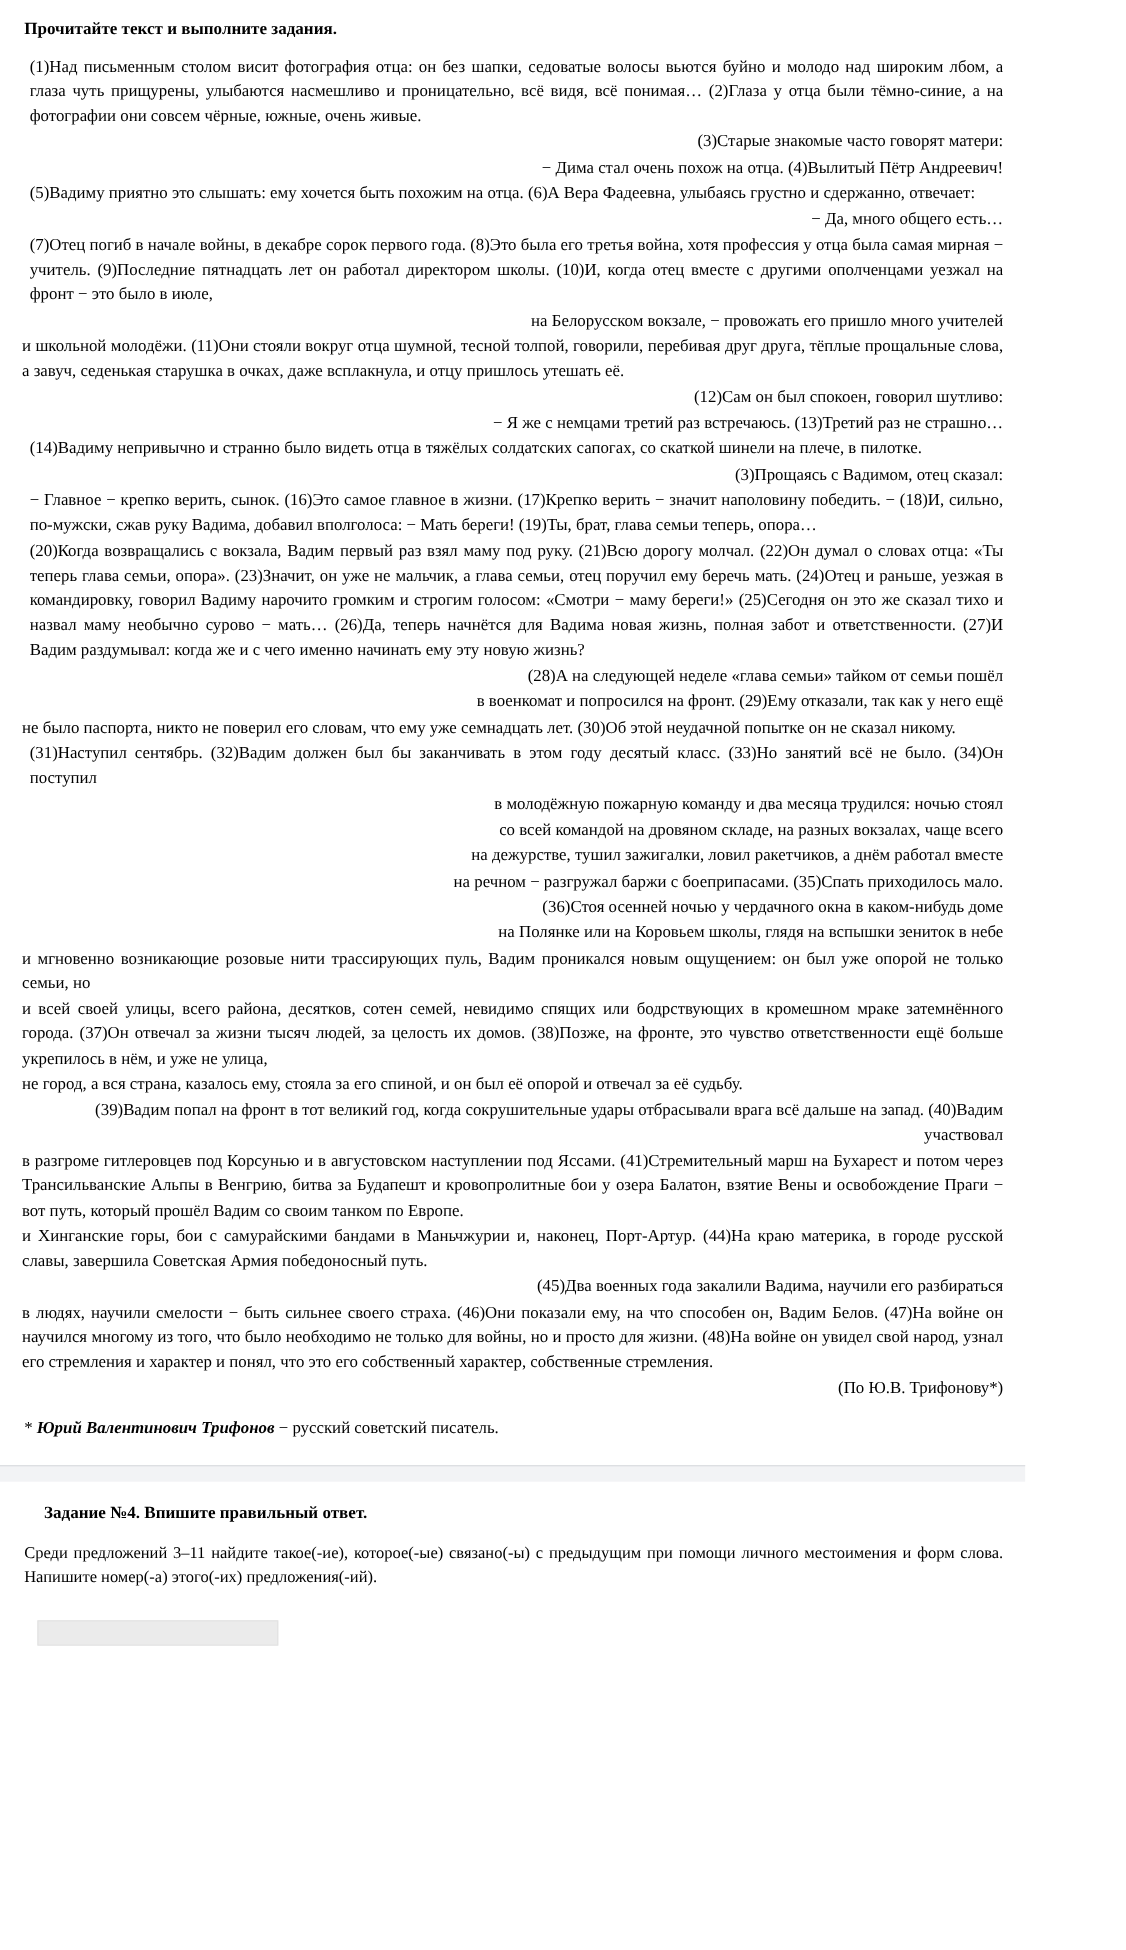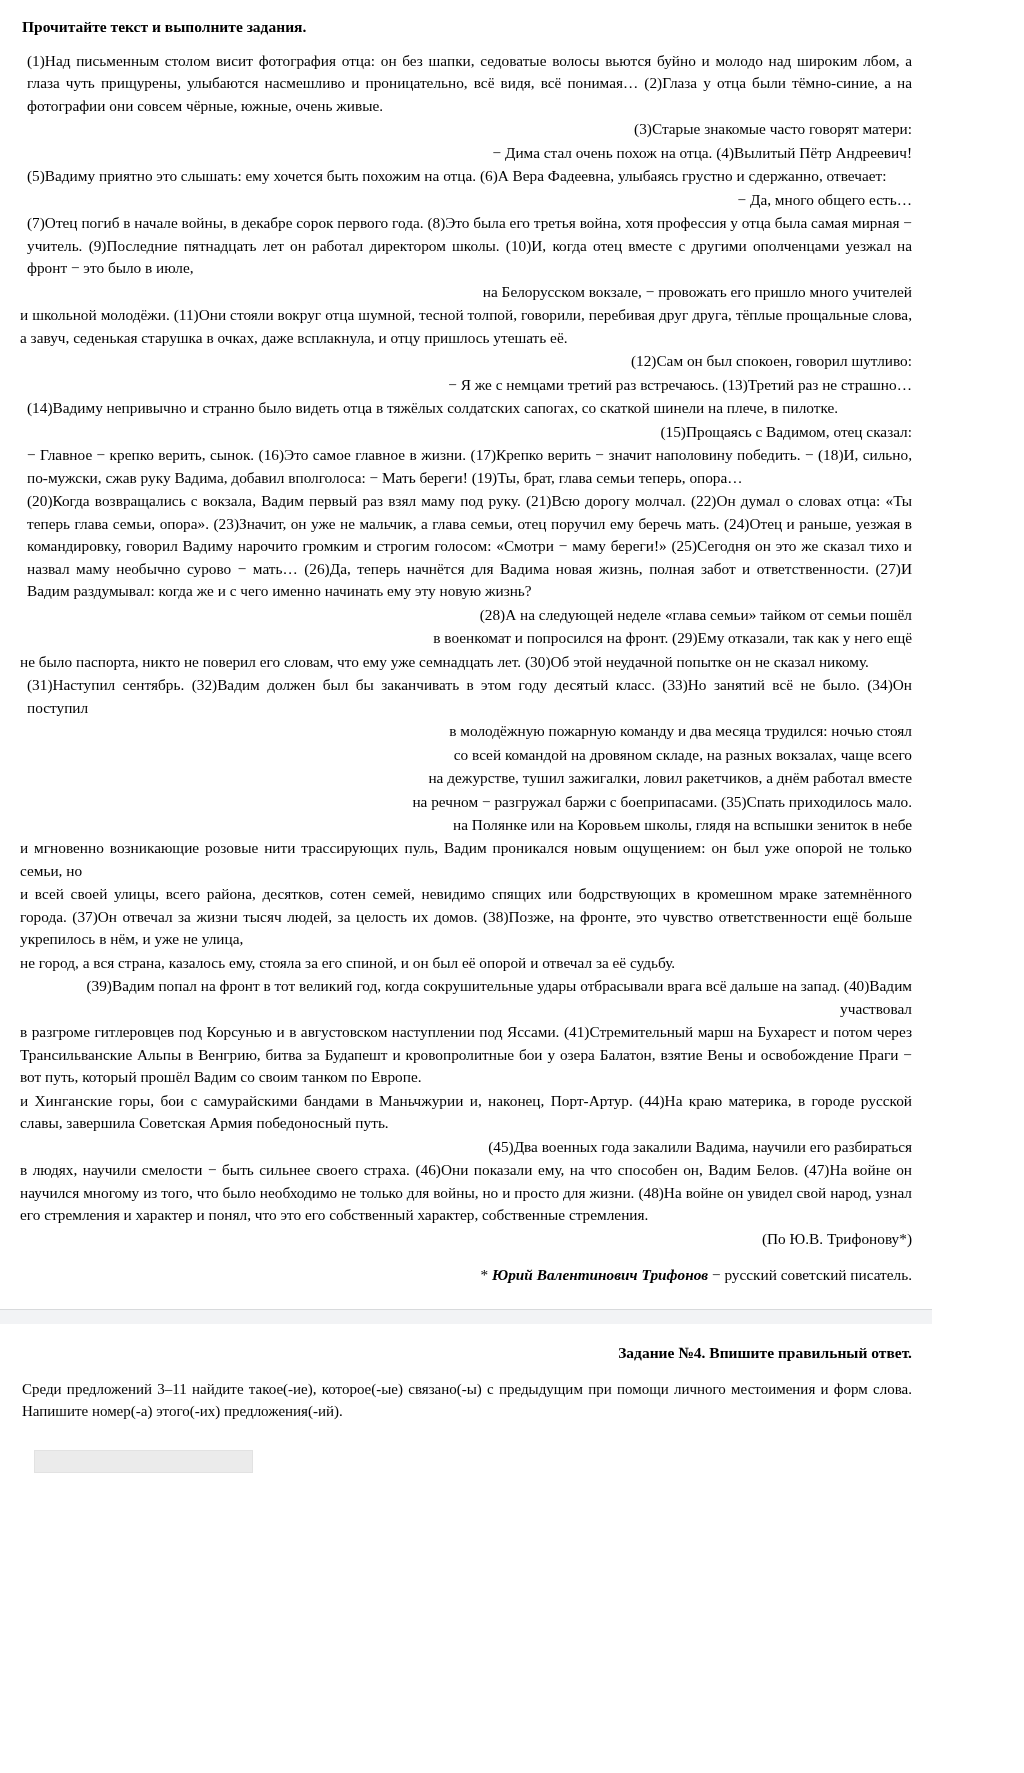--- a/index.html
+++ b/index.html
@@ -36,41 +36,39 @@
     padding-left: 7px;
   }
   p.para.noj {
     text-align: right;
   }
   .attrib {
     font-size: 15.3px;
     line-height: 1.47;
     margin-top: 14px;
     padding-left: 2px;
-    text-align: right;
   }
   .attrib .nameital {
     font-style: italic;
     font-weight: bold;
   }
   .divider {
     margin-top: 22px;
     border-top: 1px solid #d8dadc;
     background: #f2f3f5;
     height: 14px;
     width: 100%;
   }
   .task {
     padding: 20px 20px 0 20px;
   }
   .task-title {
     font-weight: bold;
     font-size: 15.5px;
     margin: 0 0 16px 20px;
-    text-align: right;
   }
   .task-text {
     font-size: 15px;
     line-height: 1.47;
     margin: 0 0 28px 2px;
     text-align: justify;
   }
   .answer-input {
     width: 219px;
     height: 23px;
@@ -99,31 +97,32 @@
         <p class="para indent noj">(3)Старые знакомые часто говорят матери:</p>
         <p class="para indent noj">− Дима стал очень похож на отца. (4)Вылитый Пётр Андреевич!</p>
         <p class="para indent">(5)Вадиму приятно это слышать: ему хочется быть похожим на отца. (6)А Вера Фадеевна, улыбаясь грустно и сдержанно, отвечает:</p>
         <p class="para indent noj">− Да, много общего есть…</p>
         <p class="para indent">(7)Отец погиб в начале войны, в декабре сорок первого года. (8)Это была его третья война, хотя профессия у отца была самая мирная − учитель. (9)Последние пятнадцать лет он работал директором школы. (10)И, когда отец вместе с другими ополченцами уезжал на фронт − это было в июле,</p>
         <p class="para noj">на Белорусском вокзале, − провожать его пришло много учителей</p>
         <p class="para">и школьной молодёжи. (11)Они стояли вокруг отца шумной, тесной толпой, говорили, перебивая друг друга, тёплые прощальные слова, а завуч, седенькая старушка в очках, даже всплакнула, и отцу пришлось утешать её.</p>
         <p class="para indent noj">(12)Сам он был спокоен, говорил шутливо:</p>
         <p class="para indent noj">− Я же с немцами третий раз встречаюсь. (13)Третий раз не страшно…</p>
         <p class="para indent">(14)Вадиму непривычно и странно было видеть отца в тяжёлых солдатских сапогах, со скаткой шинели на плече, в пилотке.</p>
-        <p class="para indent noj">(15)Прощаясь с Вадимом, отец сказал:</p>
+        <p class="para indent noj">(3)Прощаясь с Вадимом, отец сказал:</p>
         <p class="para indent">− Главное − крепко верить, сынок. (16)Это самое главное в жизни. (17)Крепко верить − значит наполовину победить. − (18)И, сильно, по-мужски, сжав руку Вадима, добавил вполголоса: − Мать береги! (19)Ты, брат, глава семьи теперь, опора…</p>
         <p class="para indent">(20)Когда возвращались с вокзала, Вадим первый раз взял маму под руку. (21)Всю дорогу молчал. (22)Он думал о словах отца: «Ты теперь глава семьи, опора». (23)Значит, он уже не мальчик, а глава семьи, отец поручил ему беречь мать. (24)Отец и раньше, уезжая в командировку, говорил Вадиму нарочито громким и строгим голосом: «Смотри − маму береги!» (25)Сегодня он это же сказал тихо и назвал маму необычно сурово − мать… (26)Да, теперь начнётся для Вадима новая жизнь, полная забот и ответственности. (27)И Вадим раздумывал: когда же и с чего именно начинать ему эту новую жизнь?</p>
         <p class="para indent noj">(28)А на следующей неделе «глава семьи» тайком от семьи пошёл</p>
         <p class="para noj">в военкомат и попросился на фронт. (29)Ему отказали, так как у него ещё</p>
         <p class="para">не было паспорта, никто не поверил его словам, что ему уже семнадцать лет. (30)Об этой неудачной попытке он не сказал никому.</p>
         <p class="para indent">(31)Наступил сентябрь. (32)Вадим должен был бы заканчивать в этом году десятый класс. (33)Но занятий всё не было. (34)Он поступил</p>
         <p class="para noj">в молодёжную пожарную команду и два месяца трудился: ночью стоял</p>
         <p class="para noj">со всей командой на дровяном складе, на разных вокзалах, чаще всего</p>
         <p class="para noj">на дежурстве, тушил зажигалки, ловил ракетчиков, а днём работал вместе</p>
         <p class="para noj">на речном − разгружал баржи с боеприпасами. (35)Спать приходилось мало.</p>
+        <p class="para indent noj">(36)Стоя осенней ночью у чердачного окна в каком-нибудь доме</p>
         <p class="para indent noj">на Полянке или на Коровьем школы, глядя на вспышки зениток в небе</p>
         <p class="para">и мгновенно возникающие розовые нити трассирующих пуль, Вадим проникался новым ощущением: он был уже опорой не только семьи, но</p>
         <p class="para">и всей своей улицы, всего района, десятков, сотен семей, невидимо спящих или бодрствующих в кромешном мраке затемнённого города. (37)Он отвечал за жизни тысяч людей, за целость их домов. (38)Позже, на фронте, это чувство ответственности ещё больше укрепилось в нём, и уже не улица,</p>
         <p class="para">не город, а вся страна, казалось ему, стояла за его спиной, и он был её опорой и отвечал за её судьбу.</p>
         <p class="para indent noj">(39)Вадим попал на фронт в тот великий год, когда сокрушительные удары отбрасывали врага всё дальше на запад. (40)Вадим участвовал</p>
         <p class="para">в разгроме гитлеровцев под Корсунью и в августовском наступлении под Яссами. (41)Стремительный марш на Бухарест и потом через Трансильванские Альпы в Венгрию, битва за Будапешт и кровопролитные бои у озера Балатон, взятие Вены и освобождение Праги − вот путь, который прошёл Вадим со своим танком по Европе.</p>
         <p class="para">и Хинганские горы, бои с самурайскими бандами в Маньчжурии и, наконец, Порт-Артур. (44)На краю материка, в городе русской славы, завершила Советская Армия победоносный путь.</p>
         <p class="para indent noj">(45)Два военных года закалили Вадима, научили его разбираться</p>
         <p class="para">в людях, научили смелости − быть сильнее своего страха. (46)Они показали ему, на что способен он, Вадим Белов. (47)На войне он научился многому из того, что было необходимо не только для войны, но и просто для жизни. (48)На войне он увидел свой народ, узнал его стремления и характер и понял, что это его собственный характер, собственные стремления.</p>
         <p class="para indent noj">(По Ю.В. Трифонову*)</p>

